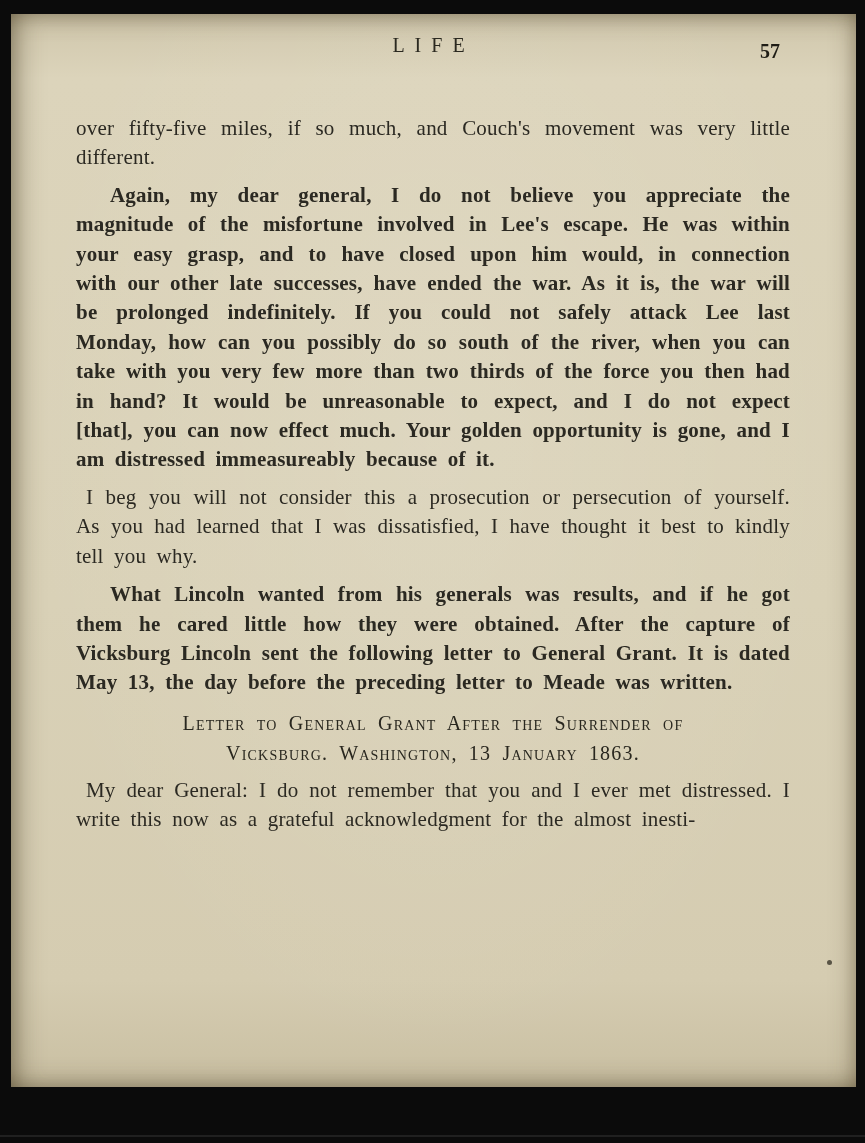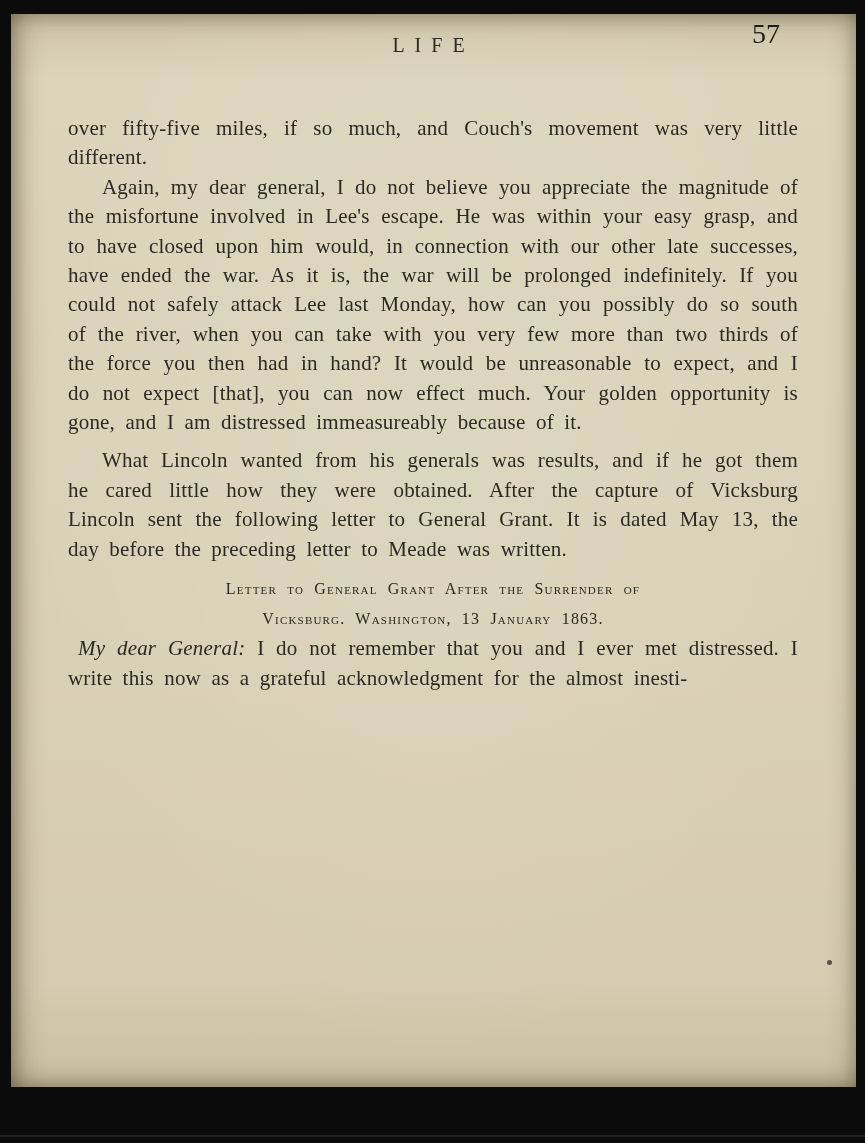--- a/index.html
+++ b/index.html
@@ -28,67 +28,68 @@
     color:#29271f;
   }
   .page-header { position:relative; height:54px; padding-top:20px; }
   .running-title {
     position:absolute; left:0; right:0; top:20px;
     text-align:center;
     font-size:20px; letter-spacing:10px; font-weight:500;
     color:#2b2920;
   }
   .page-number {
-    position:absolute; right:76px; top:4px;
-    font-size:28px; font-weight:normal; color:#1f1d16;
+    position:absolute; right:76px; top:26px;
+    font-size:20px; font-weight:bold; color:#1f1d16;
   }
   .body-text {
     margin-top:26px;
     padding:0 58px 0 57px;
     font-size:21px;
     line-height:29.4px;
     text-align:justify;
     word-spacing:5px;
     letter-spacing:.2px;
     color:#2b2922;
   }
-  .body-text p { margin:0; }
-  p.indent      { text-indent:34px; }
+  .body-text p { margin:8px; }
+  p.indent      { text-indent:34px;font-weight:bold; }
   p.indent-sm   { text-indent:10px; }
   p.sect        { margin-top:9px; }
   .letter-heading {
     margin-top:10px;
     text-align:center;
     font-variant:small-caps;
-    font-size:16px;
+    font-size:20px;
     letter-spacing:1.2px;
     line-height:30px;
     color:#29271f;
   }
   .letter-body { margin-top:10px; }
-  .salutation { font-style:italic; }
+  .salutation { }
   .speck { position:absolute; right:24px; top:946px; width:5px; height:5px;
            border-radius:50%; background:#3a362b; opacity:.8; }
 </style>
 </head>
 <body>
 
 <div class="scan">
   <div class="paper">
 
     <div class="page-header">
       <div class="running-title">LIFE</div>
       <div class="page-number">57</div>
     </div>
 
     <div class="body-text">
       <p>over fifty-five miles, if so much, and Couch's movement was very little different.</p>
 
       <p class="indent">Again, my dear general, I do not believe you appreciate the magnitude of the misfortune involved in Lee's escape. He was within your easy grasp, and to have closed upon him would, in connection with our other late successes, have ended the war. As it is, the war will be prolonged indefinitely. If you could not safely attack Lee last Monday, how can you possibly do so south of the river, when you can take with you very few more than two thirds of the force you then had in hand? It would be unreasonable to expect, and I do not expect [that], you can now effect much. Your golden opportunity is gone, and I am distressed immeasureably because of it.</p>
 
+      <p class="indent-sm">I beg you will not consider this a prosecution or persecution of yourself. As you had learned that I was dissatisfied, I have thought it best to kindly tell you why.</p>
 
       <p class="indent sect">What Lincoln wanted from his generals was results, and if he got them he cared little how they were obtained. After the capture of Vicksburg Lincoln sent the following letter to General Grant. It is dated May 13, the day before the preceding letter to Meade was written.</p>
 
       <div class="letter-heading">
         <div>Letter to General Grant After the Surrender of</div>
         <div>Vicksburg. Washington, 13 January 1863.</div>
       </div>
 
       <p class="indent-sm letter-body"><span class="salutation">My dear General:</span>&nbsp;<span>I do not remember that you and I ever met distressed. I write this now as a grateful acknowledgment for the almost inesti-</span></p>
     </div>

